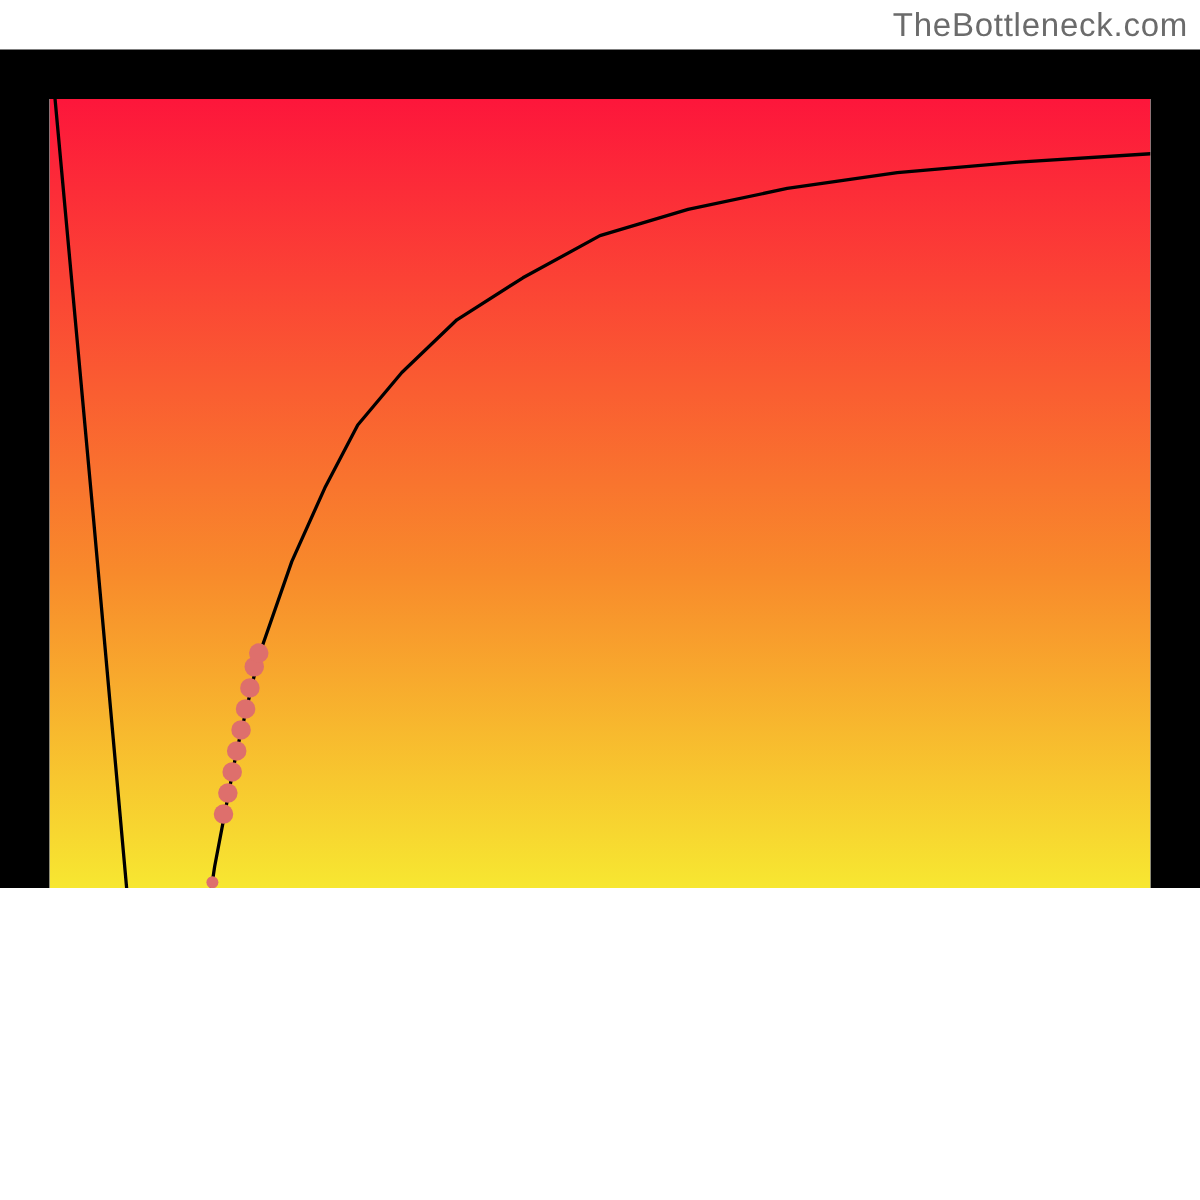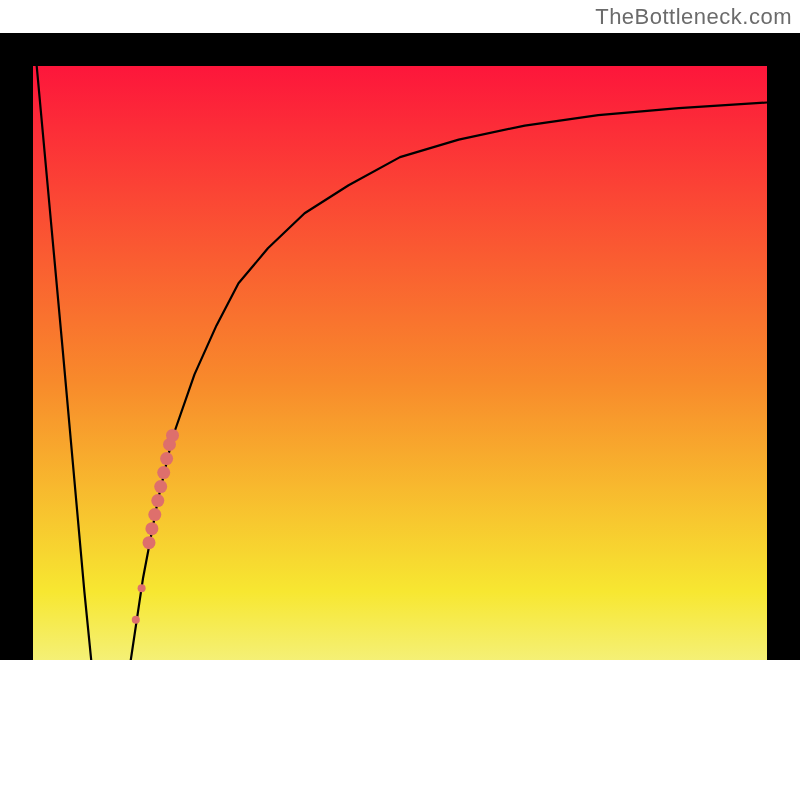--- a/index.html
+++ b/index.html
@@ -4,21 +4,21 @@
 <style>
   body {
     margin: 0;
     padding: 0;
     background: #fff;
     font-family: Arial, Helvetica, sans-serif;
   }
   .stage {
     position: relative;
     width: 800px;
-    height: 660px;
+    height: 592px;
     background: #fff;
   }
   .watermark {
     position: absolute;
     top: 4px;
     right: 8px;
     font-size: 22px;
     color: #6b6b6b;
     letter-spacing: 0.5px;
     z-index: 20;

